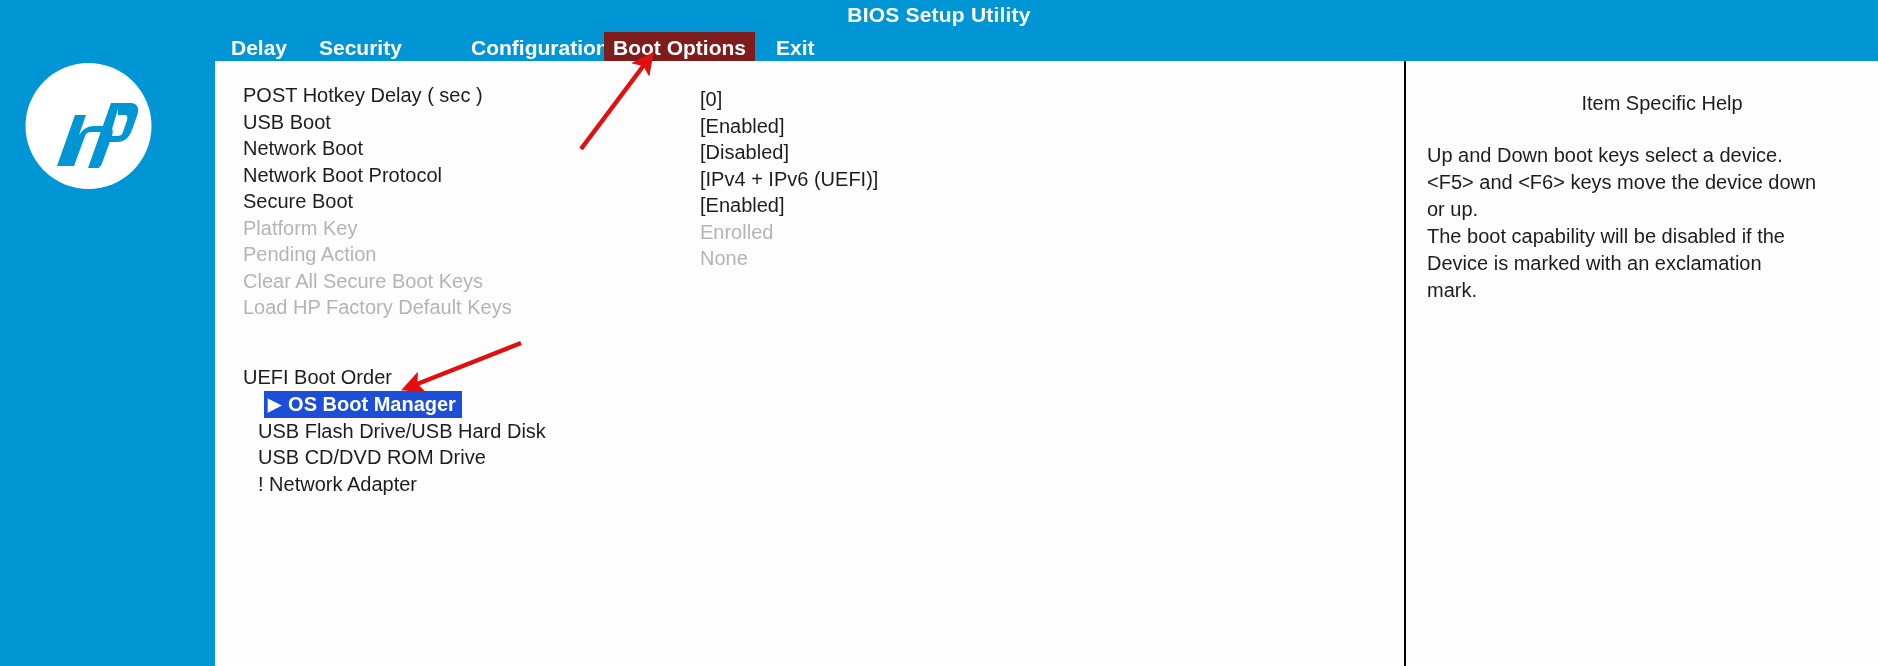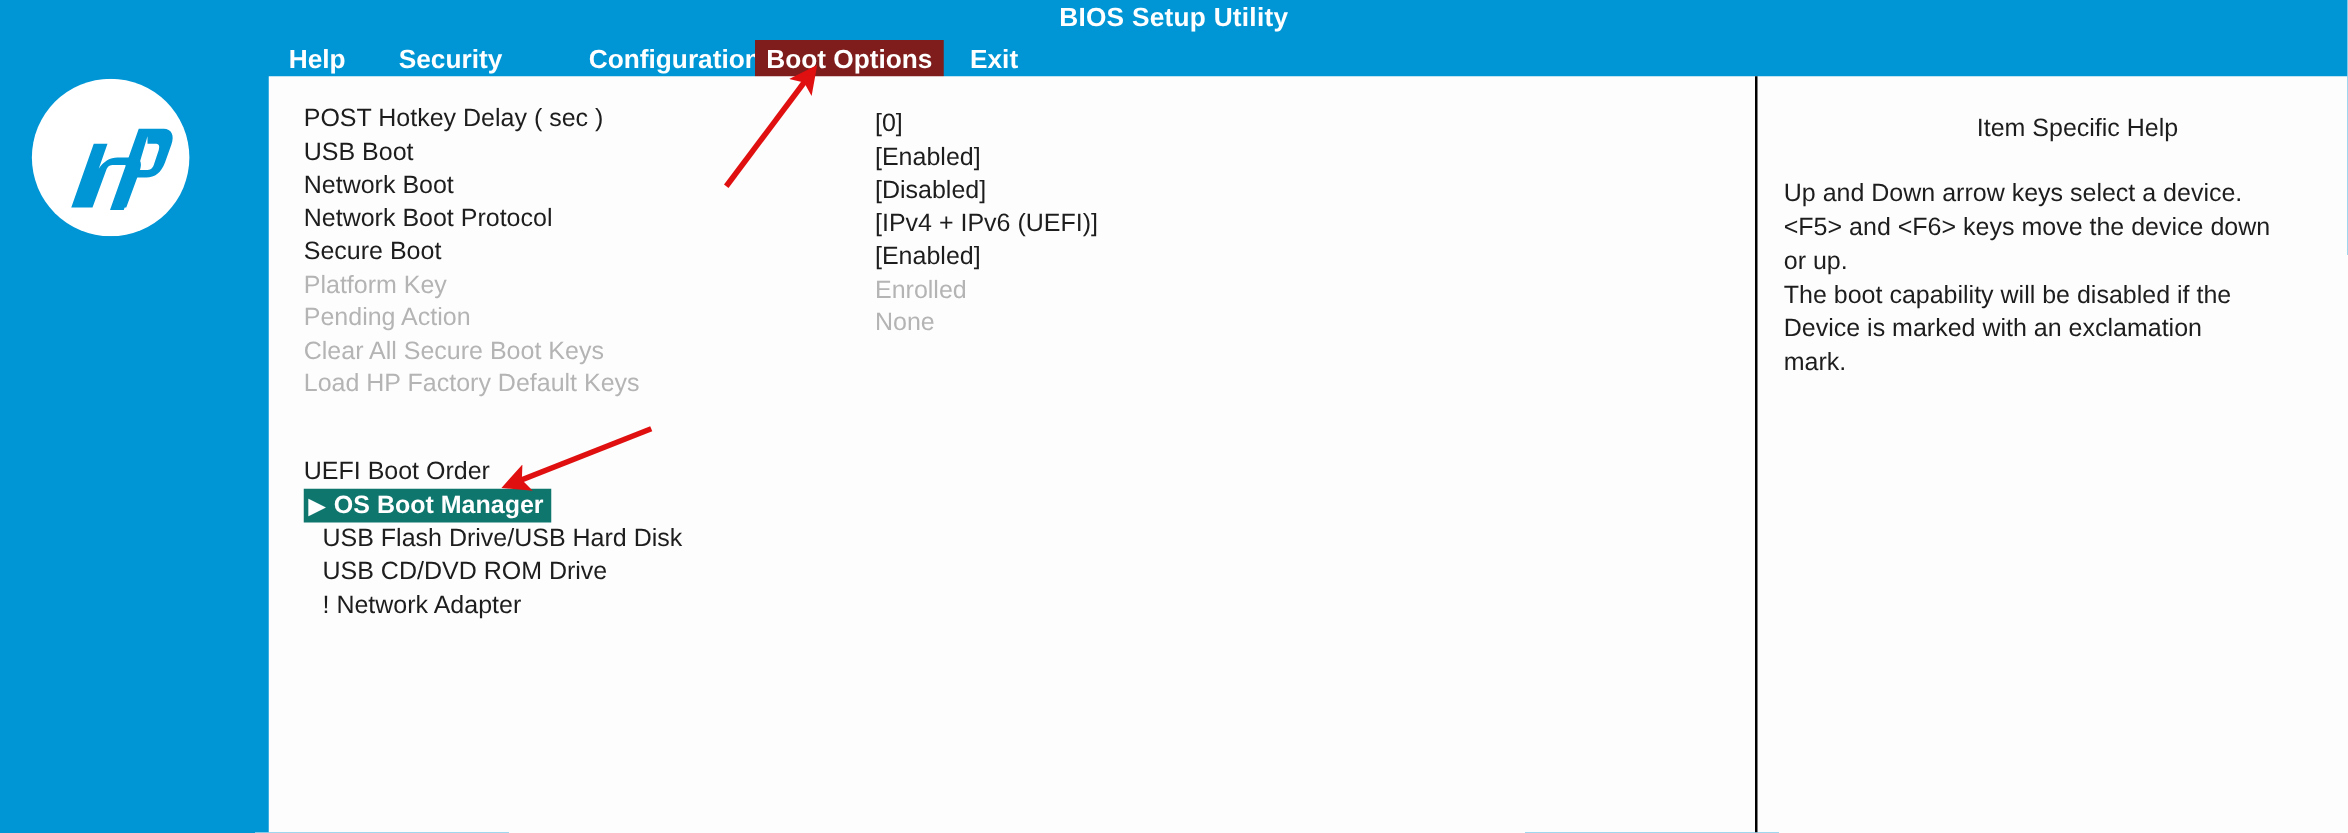--- a/index.html
+++ b/index.html
@@ -130,26 +130,27 @@
     line-height: 26.5px;
     font-size: 20px;
     color: #1d1d1d;
     white-space: nowrap;
   }
   .boot-row.indent {
     padding-left: 15px;
   }
   .boot-row.highlight {
     display: inline-block;
-    background: #0f766e;
+    background: #1d4ed8;
     color: #ffffff;
     font-weight: bold;
     padding: 0 6px 0 0;
     height: 27px;
     line-height: 27px;
+    margin-left: 21px;
   }
   .hl-wrap {
     height: 27px;
   }
   .tri {
     display: inline-block;
     margin: 0 7px 0 4px;
     font-size: 17px;
     line-height: 27px;
     vertical-align: top;
@@ -204,21 +205,21 @@
 </head>
 <body>
 
 <div id="screen">
 
   <div class="title-bar">
     <span class="title-text">BIOS Setup Utility</span>
   </div>
 
   <div class="menu-bar">
-    <div class="menu-item" style="left:222px">Help</div>
+    <div class="menu-item" style="left:222px">Delay</div>
     <div class="menu-item" style="left:310px">Security</div>
     <div class="menu-item" style="left:462px">Configuration</div>
     <div class="menu-item selected" style="left:604px">Boot Options</div>
     <div class="menu-item" style="left:767px">Exit</div>
   </div>
 
   <div class="hp-logo">
     <svg viewBox="0 0 131 126" width="131" height="126" aria-hidden="true">
       <circle cx="65.5" cy="63" r="63" fill="#ffffff"></circle>
       <g fill="#0096d6">
@@ -261,21 +262,21 @@
       </div>
     </div>
     <div class="boot-row indent">USB Flash Drive/USB Hard Disk</div>
     <div class="boot-row indent">USB CD/DVD ROM Drive</div>
     <div class="boot-row indent">! Network Adapter</div>
   </div>
 
   <div class="help-panel">
     <div class="help-title">Item Specific Help</div>
     <div class="help-body">
-      <div class="help-line">Up and Down arrow keys select a device.</div>
+      <div class="help-line">Up and Down boot keys select a device.</div>
       <div class="help-line">&lt;F5&gt; and &lt;F6&gt; keys move the device down</div>
       <div class="help-line">or up.</div>
       <div class="help-line">The boot capability will be disabled if the</div>
       <div class="help-line">Device is marked with an exclamation</div>
       <div class="help-line">mark.</div>
     </div>
   </div>
 
   <svg class="annotations" viewBox="0 0 1878 666">
     <defs>

